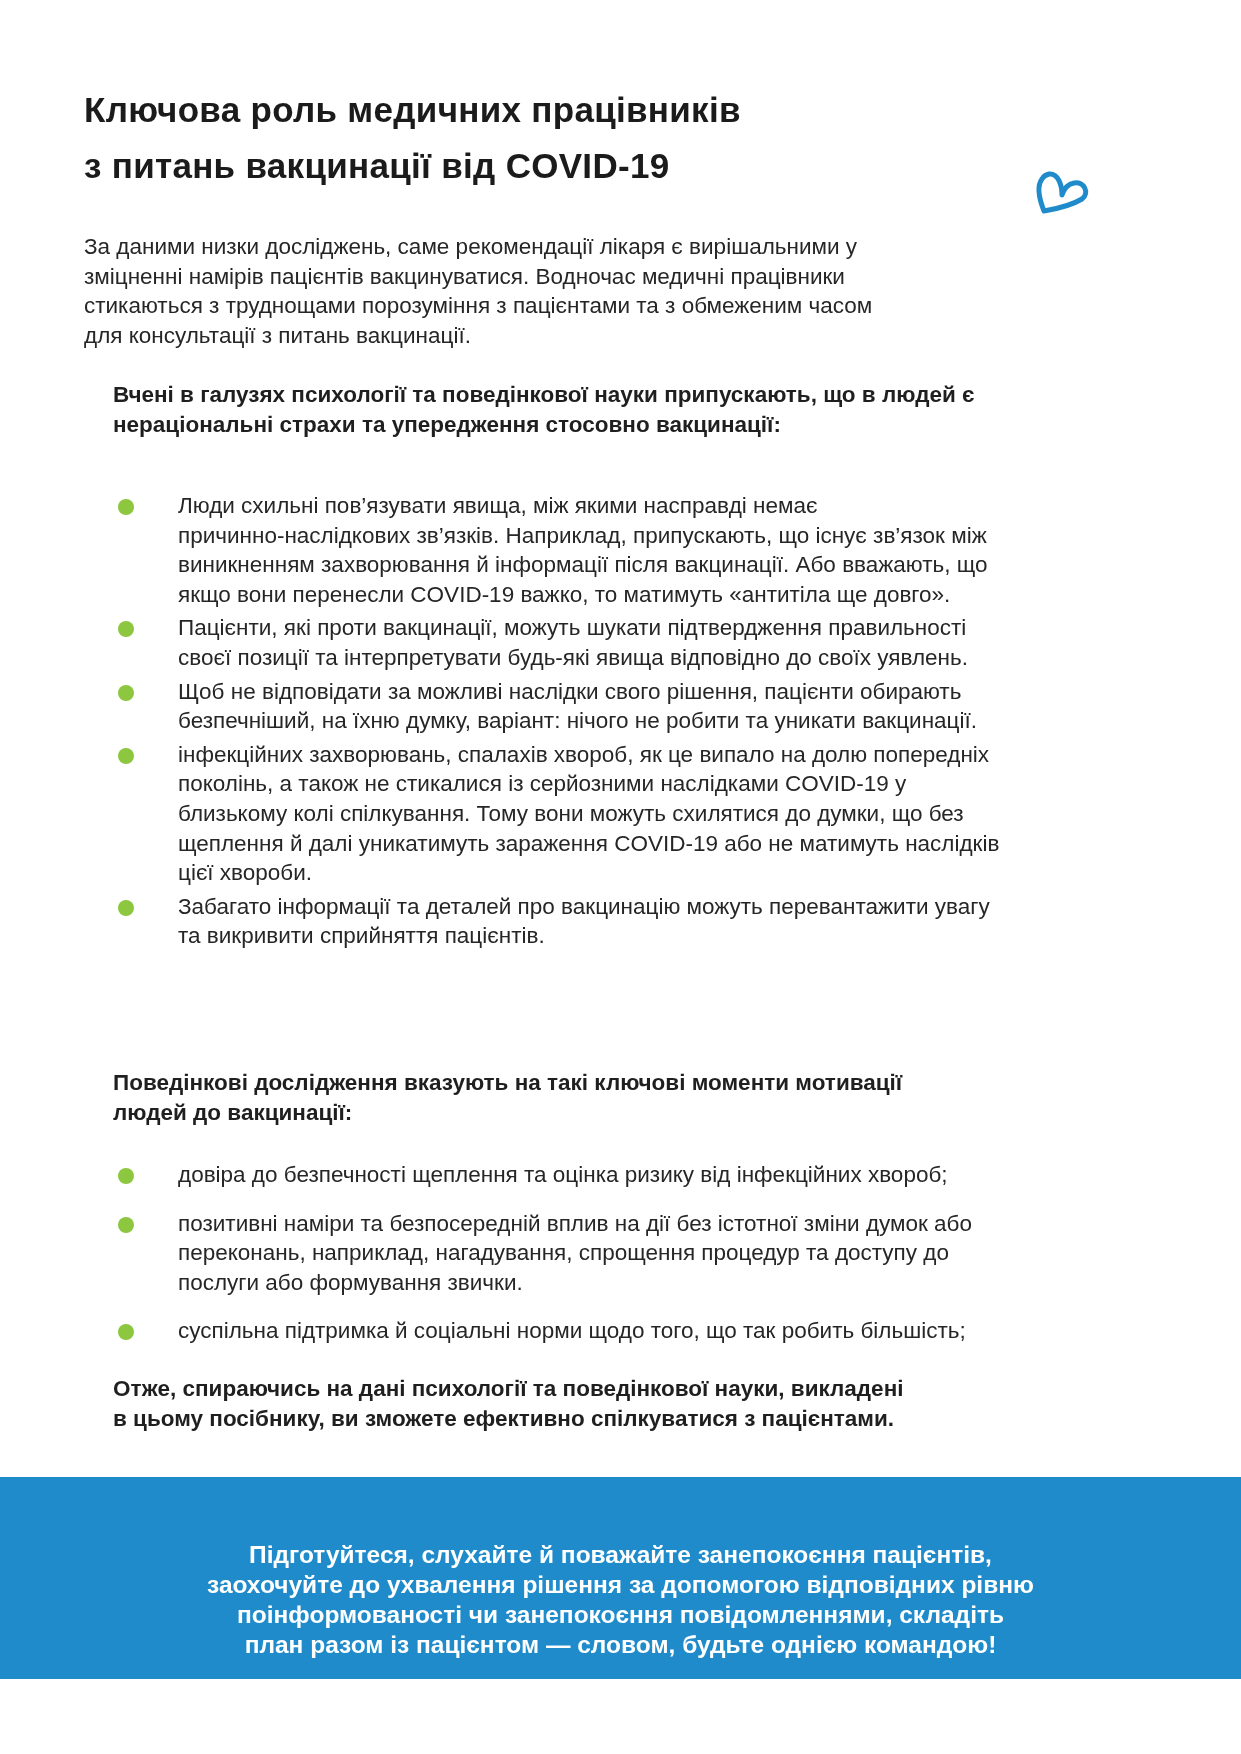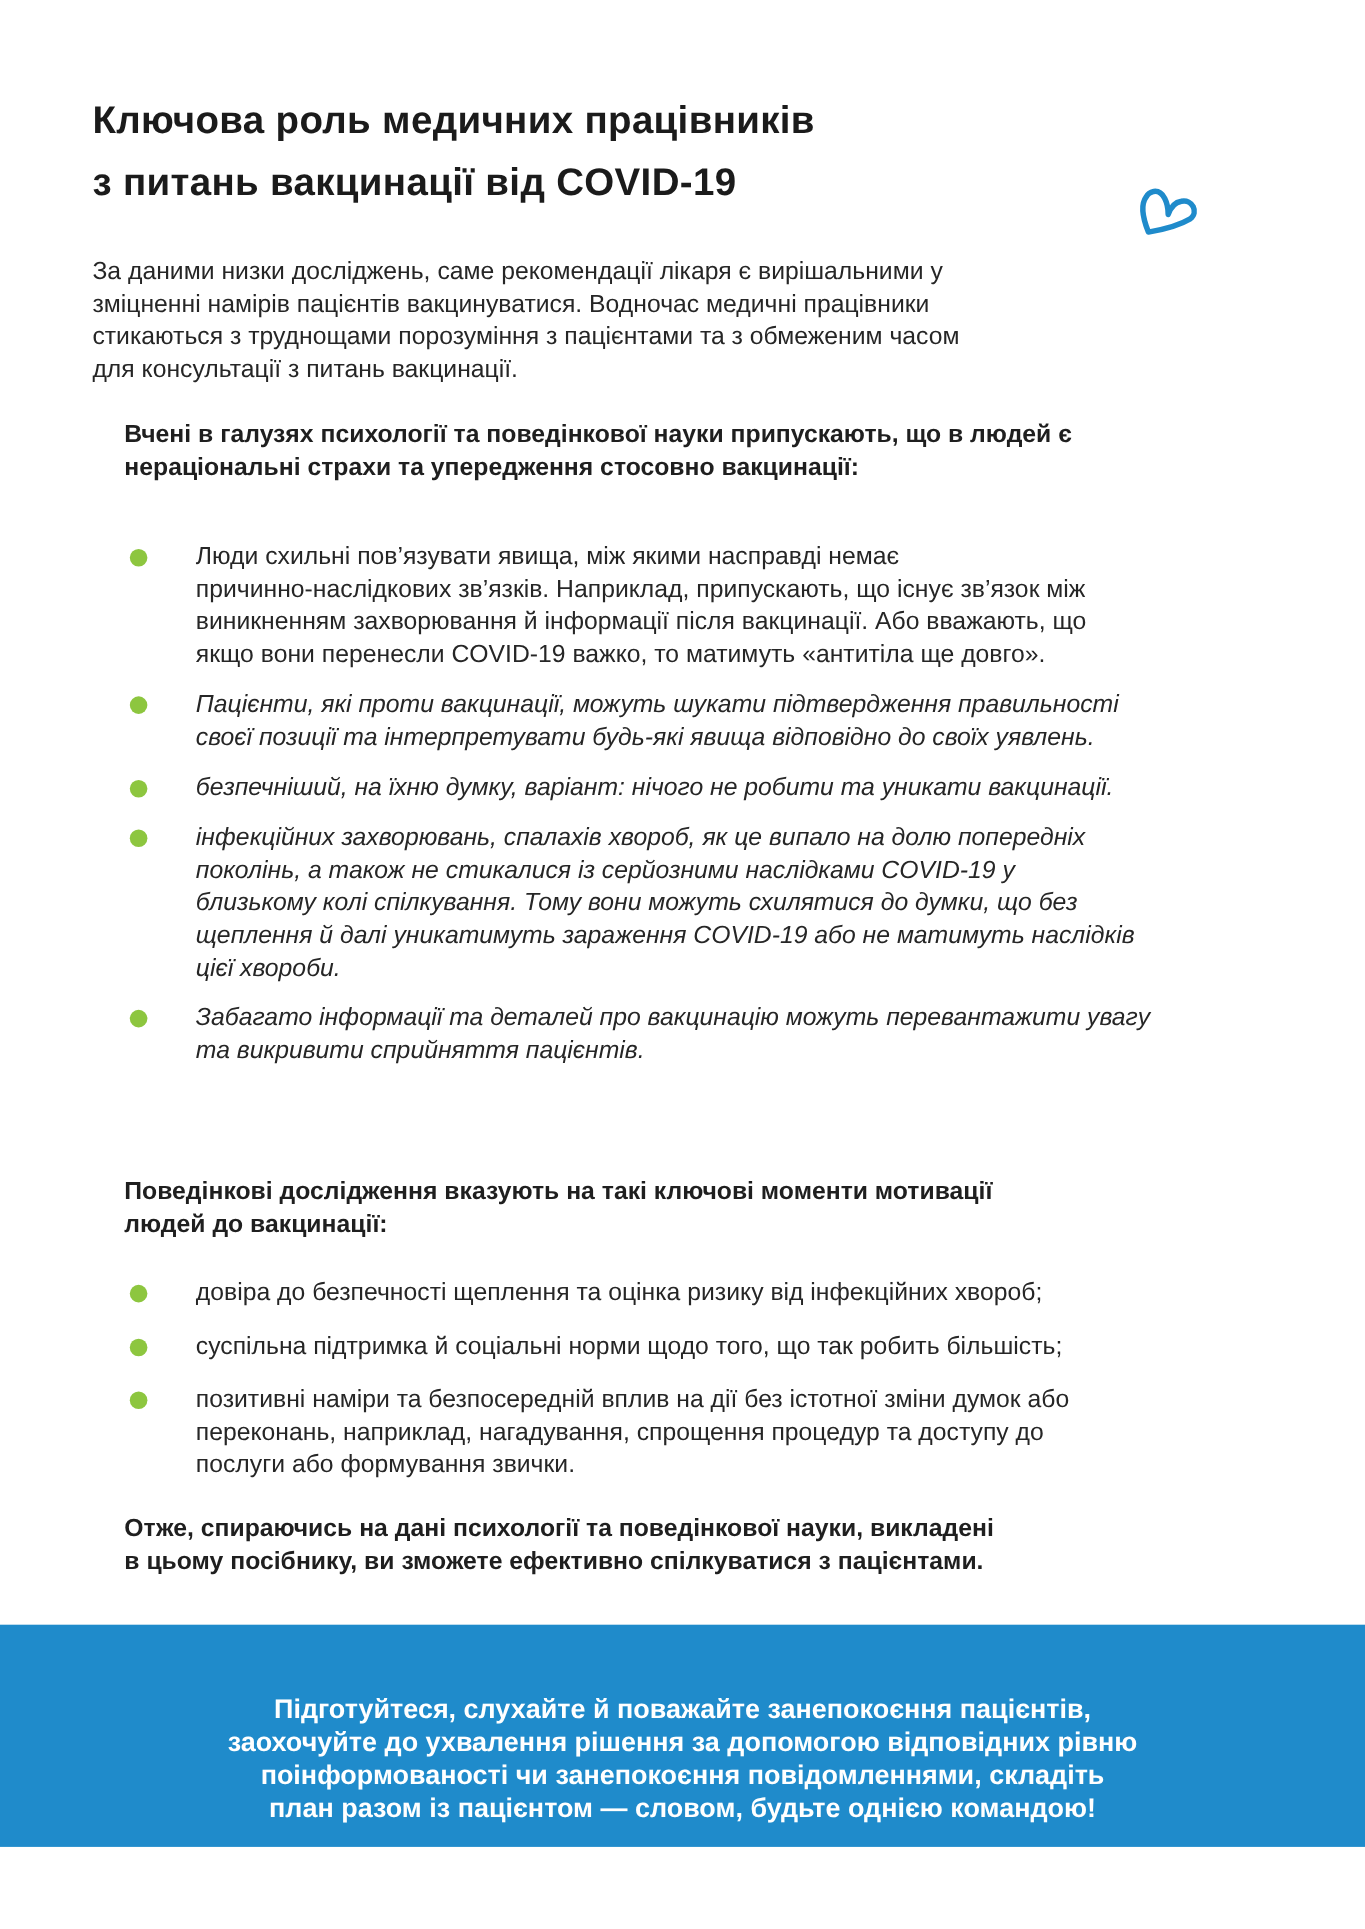--- a/index.html
+++ b/index.html
@@ -47,21 +47,21 @@
     .para { margin: 0; }
     .para-bold { font-weight: 700; color: #1f1f1f; margin-left: 29px; }
     .p1 { position: absolute; top: 0; left: 0; }
     .p2 { position: absolute; top: 148px; left: 0; }
     .p3 { position: absolute; top: 836px; left: 0; }
     .p4 { position: absolute; top: 1142px; left: 0; }
     .list { position: absolute; left: 0; list-style: none; margin: 0; padding: 0; }
     .list1 { top: 259px; }
     .list2 { top: 928px; }
     .item { position: relative; padding-left: 94px; }
-    .list1 .item + .item { margin-top: 16px; font-style: italic; }
+    .list1 .item + .item { margin-top: 4px; }
     .list2 .item + .item { margin-top: 19px; }
     .bullet {
       position: absolute;
       left: 34px;
       top: 8px;
       width: 16px;
       height: 16px;
       border-radius: 50%;
       background: #8dc63f;
     }
@@ -121,20 +121,21 @@
       <span class="line">виникненням захворювання й інформації після вакцинації. Або вважають, що</span>
       <span class="line">якщо вони перенесли COVID-19 важко, то матимуть «антитіла ще довго».</span>
     </li>
     <li class="item">
       <span class="bullet" style="background: rgb(141, 198, 63);"></span>
       <span class="line">Пацієнти, які проти вакцинації, можуть шукати підтвердження правильності</span>
       <span class="line">своєї позиції та інтерпретувати будь-які явища відповідно до своїх уявлень.</span>
     </li>
     <li class="item">
       <span class="bullet" style="background: rgb(141, 198, 63);"></span>
+      <span class="line">Щоб не відповідати за можливі наслідки свого рішення, пацієнти обирають</span>
       <span class="line">безпечніший, на їхню думку, варіант: нічого не робити та уникати вакцинації.</span>
     </li>
     <li class="item">
       <span class="bullet" style="background: rgb(141, 198, 63);"></span>
       <span class="line">інфекційних захворювань, спалахів хвороб, як це випало на долю попередніх</span>
       <span class="line">поколінь, а також не стикалися із серйозними наслідками COVID-19 у</span>
       <span class="line">близькому колі спілкування. Тому вони можуть схилятися до думки, що без</span>
       <span class="line">щеплення й далі уникатимуть зараження COVID-19 або не матимуть наслідків</span>
       <span class="line">цієї хвороби.</span>
     </li>
@@ -150,27 +151,27 @@
     <span class="line">людей до вакцинації:</span>
   </p>
 
   <ul class="list list2">
     <li class="item">
       <span class="bullet" style="background: rgb(141, 198, 63);"></span>
       <span class="line">довіра до безпечності щеплення та оцінка ризику від інфекційних хвороб;</span>
     </li>
     <li class="item">
       <span class="bullet" style="background: rgb(141, 198, 63);"></span>
-      <span class="line">суспільна підтримка й соціальні норми щодо того, що так робить більшість;</span>
+      <span class="line">позитивні наміри та безпосередній вплив на дії без істотної зміни думок або</span>
+      <span class="line">переконань, наприклад, нагадування, спрощення процедур та доступу до</span>
+      <span class="line">послуги або формування звички.</span>
     </li>
     <li class="item">
       <span class="bullet" style="background: rgb(141, 198, 63);"></span>
-      <span class="line">позитивні наміри та безпосередній вплив на дії без істотної зміни думок або</span>
-      <span class="line">переконань, наприклад, нагадування, спрощення процедур та доступу до</span>
-      <span class="line">послуги або формування звички.</span>
+      <span class="line">суспільна підтримка й соціальні норми щодо того, що так робить більшість;</span>
     </li>
   </ul>
 
   <p class="para para-bold p4">
     <span class="line">Отже, спираючись на дані психології та поведінкової науки, викладені</span>
     <span class="line">в цьому посібнику, ви зможете ефективно спілкуватися з пацієнтами.</span>
   </p>
 </div>
 
 <div class="banner" style="background: rgb(31, 139, 203);">

